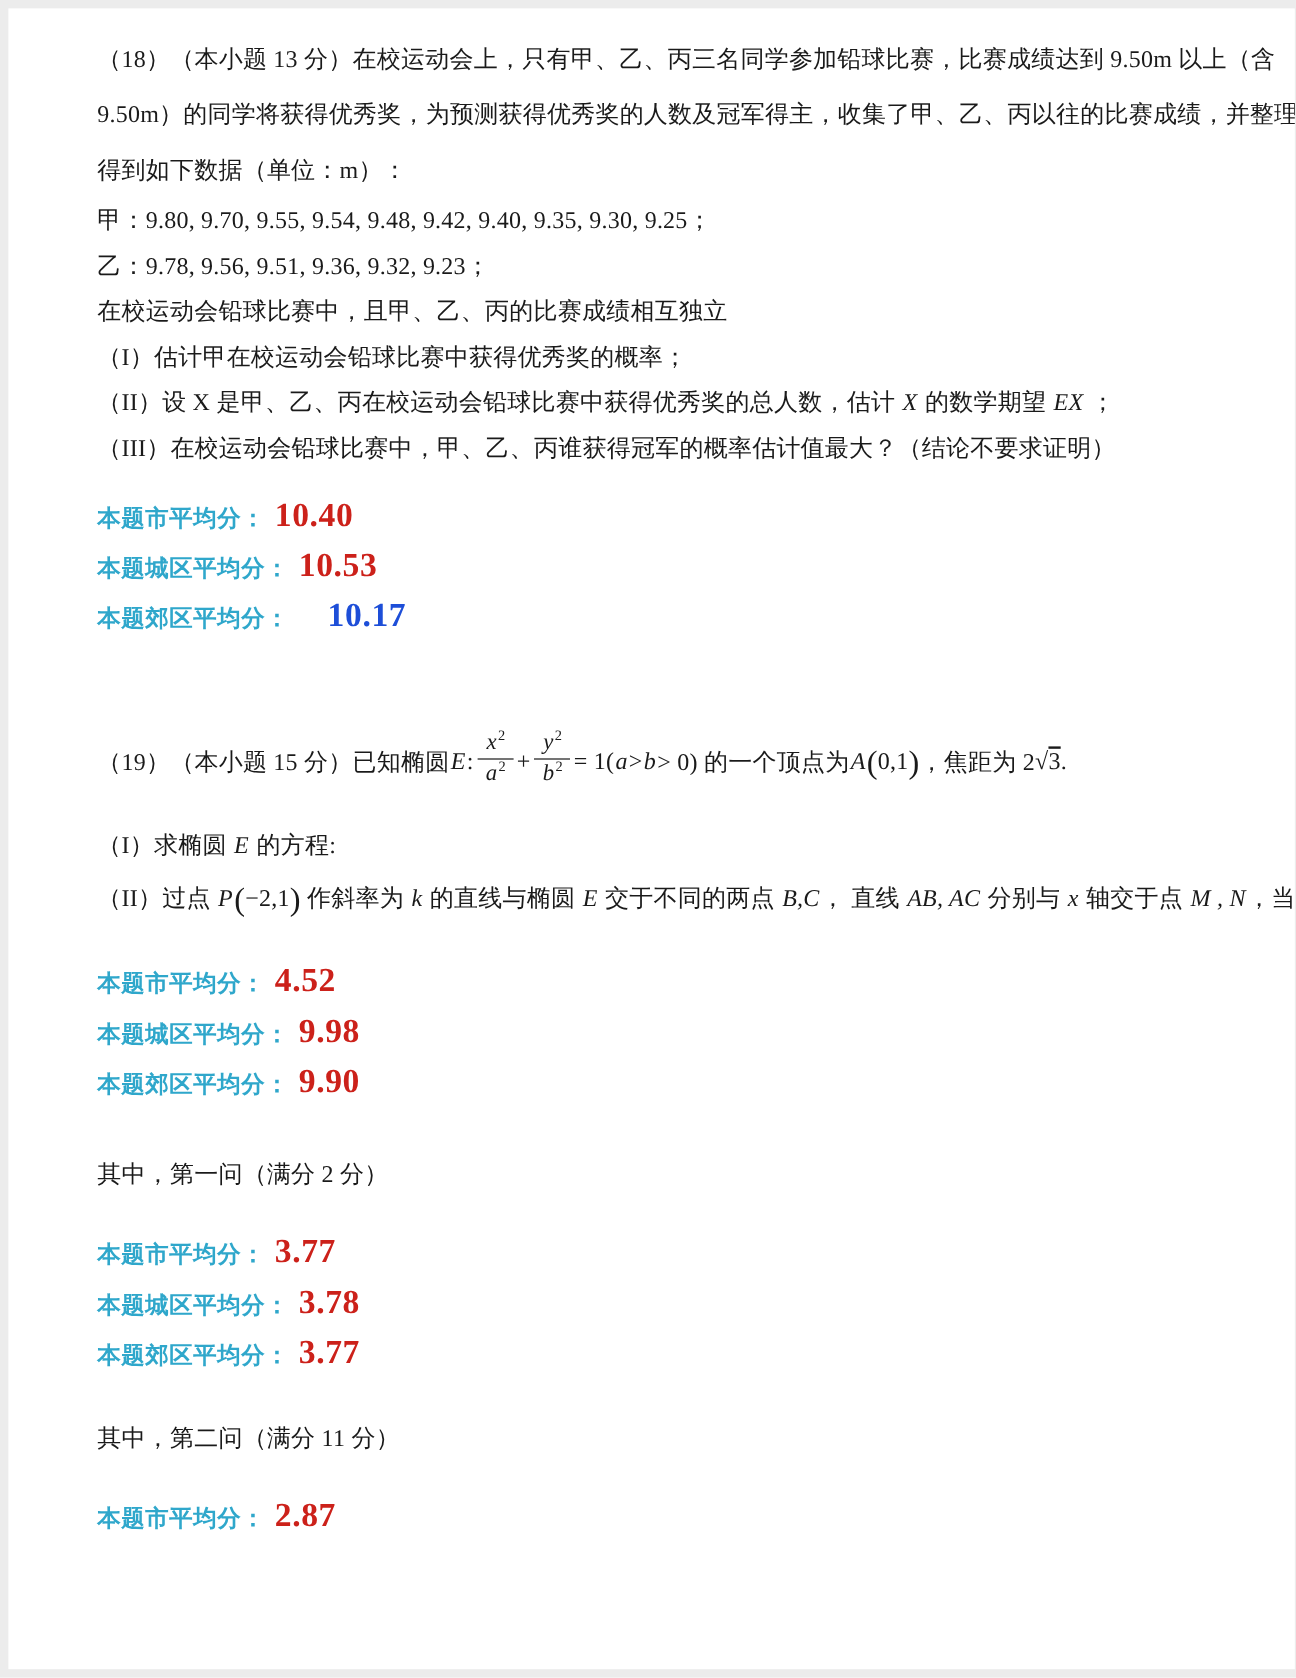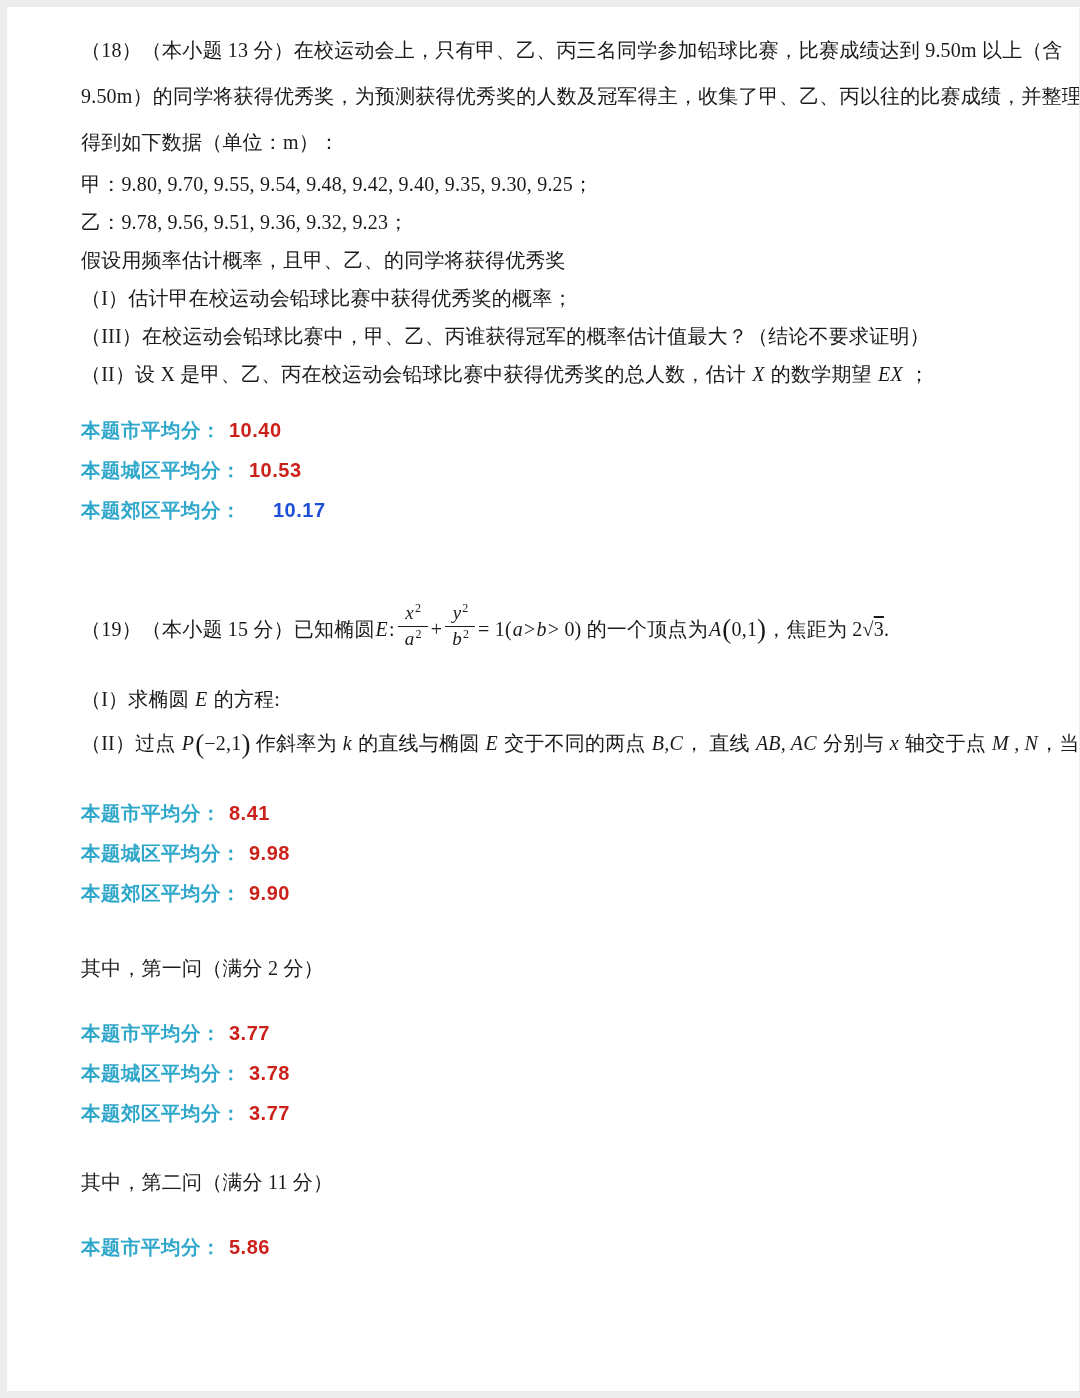--- a/index.html
+++ b/index.html
@@ -40,22 +40,22 @@
   .bar{font-size:28px;vertical-align:-3px;font-weight:300;}
   .sqrt .rad{text-decoration:overline;}
   .formula-line{height:92px;display:flex;align-items:center;}
   
   .scores{margin-top:18px;}
   .score-row{line-height:38px;white-space:nowrap;}
   .score-label{
     font-size:19.5px;font-weight:bold;letter-spacing:0.5px;
   }
   .score-value{
-    font-family:Liberation Sans, sans-serif;
-    font-weight:bold;font-size:20px;letter-spacing:0.5px;
+    font-family:Liberation Serif, serif;
+    font-weight:bold;font-size:28px;letter-spacing:0.5px;
     margin-left:8px;
   }
   .q19{margin-top:52px;}
   .part-i{margin-top:4px;}
   .sub1{margin-top:34px;}
   .sub2{margin-top:28px;}
   .sub-heading{line-height:40px;}
   .sub .scores{margin-top:2px;}
   .q19 .scores{margin-top:26px;}
 </style>
@@ -63,24 +63,24 @@
 <body>
 
 <div class="page">
 
   <section>
     <div class="line lh46"><span class="txt">（18）（本小题 13 分）在校运动会上，只有甲、乙、丙三名同学参加铅球比赛，比赛成绩达到 9.50m 以上（含</span></div>
     <div class="line lh46"><span class="txt">9.50m）的同学将获得优秀奖，为预测获得优秀奖的人数及冠军得主，收集了甲、乙、丙以往的比赛成绩，并整理</span></div>
     <div class="line lh46"><span class="txt">得到如下数据（单位：m）：</span></div>
     <div class="line lh38"><span class="txt">甲：9.80, 9.70, 9.55, 9.54, 9.48, 9.42, 9.40, 9.35, 9.30, 9.25；</span></div>
     <div class="line lh38"><span class="txt">乙：9.78, 9.56, 9.51, 9.36, 9.32, 9.23；</span></div>
-    <div class="line lh38"><span class="txt">假设用频率估计概率，且甲、乙、的同学将获得优秀奖</span></div>
+    <div class="line lh38"><span class="txt">在校运动会铅球比赛中，且甲、乙、丙的比赛成绩相互独立</span></div>
     <div class="line lh38"><span class="txt">（I）估计甲在校运动会铅球比赛中获得优秀奖的概率；</span></div>
+    <div class="line lh38"><span class="txt">（II）设 X 是甲、乙、丙在校运动会铅球比赛中获得优秀奖的总人数，估计 </span><span class="var">X</span><span class="txt"> 的数学期望 </span><span class="var">EX</span><span class="txt"> ；</span></div>
     <div class="line lh38"><span class="txt">（III）在校运动会铅球比赛中，甲、乙、丙谁获得冠军的概率估计值最大？（结论不要求证明）</span></div>
-    <div class="line lh38"><span class="txt">（II）设 X 是甲、乙、丙在校运动会铅球比赛中获得优秀奖的总人数，估计 </span><span class="var">X</span><span class="txt"> 的数学期望 </span><span class="var">EX</span><span class="txt"> ；</span></div>
 
     <div class="scores">
       <div class="score-row">
         <span class="score-label" style="color: rgb(47, 167, 203);">本题市平均分：</span><span class="score-value" style="color: rgb(204, 33, 26);">10.40</span>
       </div>
       <div class="score-row">
         <span class="score-label" style="color: rgb(47, 167, 203);">本题城区平均分：</span><span class="score-value" style="color: rgb(204, 33, 26);">10.53</span>
       </div>
       <div class="score-row">
         <span class="score-label" style="color: rgb(47, 167, 203);">本题郊区平均分：</span><span class="score-value" style="color: #1d4ed8; margin-left: 32px;">10.17</span>
@@ -113,21 +113,21 @@
         <span class="big">)</span>
         <span class="txt">，焦距为 2</span>
         <span class="sqrt">√<span class="rad">3</span></span>
         <span class="txt"> .</span>
       </div>
     <div class="line lh40 part-i"><span class="txt">（I）求椭圆 </span><span class="var">E</span><span class="txt"> 的方程:</span></div>
     <div class="line lh48"><span class="txt">（II）过点 </span><span class="var">P</span><span class="big">(</span><span class="txt">−2,1</span><span class="big">)</span><span class="txt"> 作斜率为 </span><span class="var">k</span><span class="txt"> 的直线与椭圆 </span><span class="var">E</span><span class="txt"> 交于不同的两点 </span><span class="var">B,C</span><span class="txt">， 直线 </span><span class="var">AB, AC</span><span class="txt"> 分别与 </span><span class="var">x</span><span class="txt"> 轴交于点 </span><span class="var">M , N</span><span class="txt">，当</span></div>
 
     <div class="scores">
       <div class="score-row">
-        <span class="score-label" style="color: rgb(47, 167, 203);">本题市平均分：</span><span class="score-value" style="color: rgb(204, 33, 26);">8.41</span>
+        <span class="score-label" style="color: rgb(47, 167, 203);">本题市平均分：</span><span class="score-value" style="color: rgb(204, 33, 26);">4.52</span>
       </div>
       <div class="score-row">
         <span class="score-label" style="color: rgb(47, 167, 203);">本题城区平均分：</span><span class="score-value" style="color: rgb(204, 33, 26);">9.98</span>
       </div>
       <div class="score-row">
         <span class="score-label" style="color: rgb(47, 167, 203);">本题郊区平均分：</span><span class="score-value" style="color: rgb(204, 33, 26);">9.90</span>
       </div>
     </div>
 
     <div class="sub sub1">
@@ -142,21 +142,21 @@
         <div class="score-row">
           <span class="score-label" style="color: rgb(47, 167, 203);">本题郊区平均分：</span><span class="score-value" style="color: rgb(204, 33, 26);">3.77</span>
         </div>
       </div>
     </div>
 
     <div class="sub sub2">
       <div class="line sub-heading">其中，第二问（满分 11 分）</div>
       <div class="scores">
         <div class="score-row">
-          <span class="score-label" style="color: rgb(47, 167, 203);">本题市平均分：</span><span class="score-value" style="color: rgb(204, 33, 26);">5.86</span>
+          <span class="score-label" style="color: rgb(47, 167, 203);">本题市平均分：</span><span class="score-value" style="color: rgb(204, 33, 26);">2.87</span>
         </div>
         <div class="score-row">
           
         </div>
 
       </div>
     </div>
   </section>
 
 </div>

